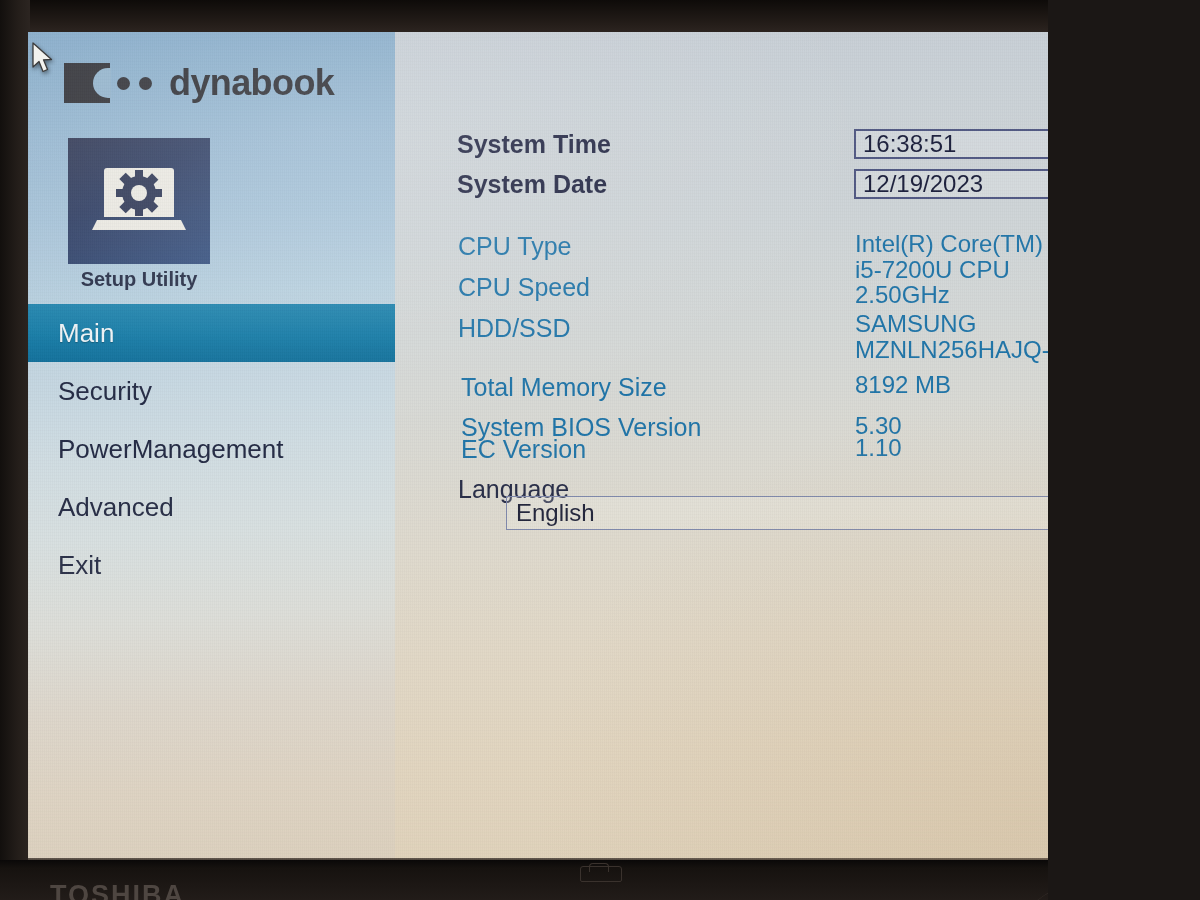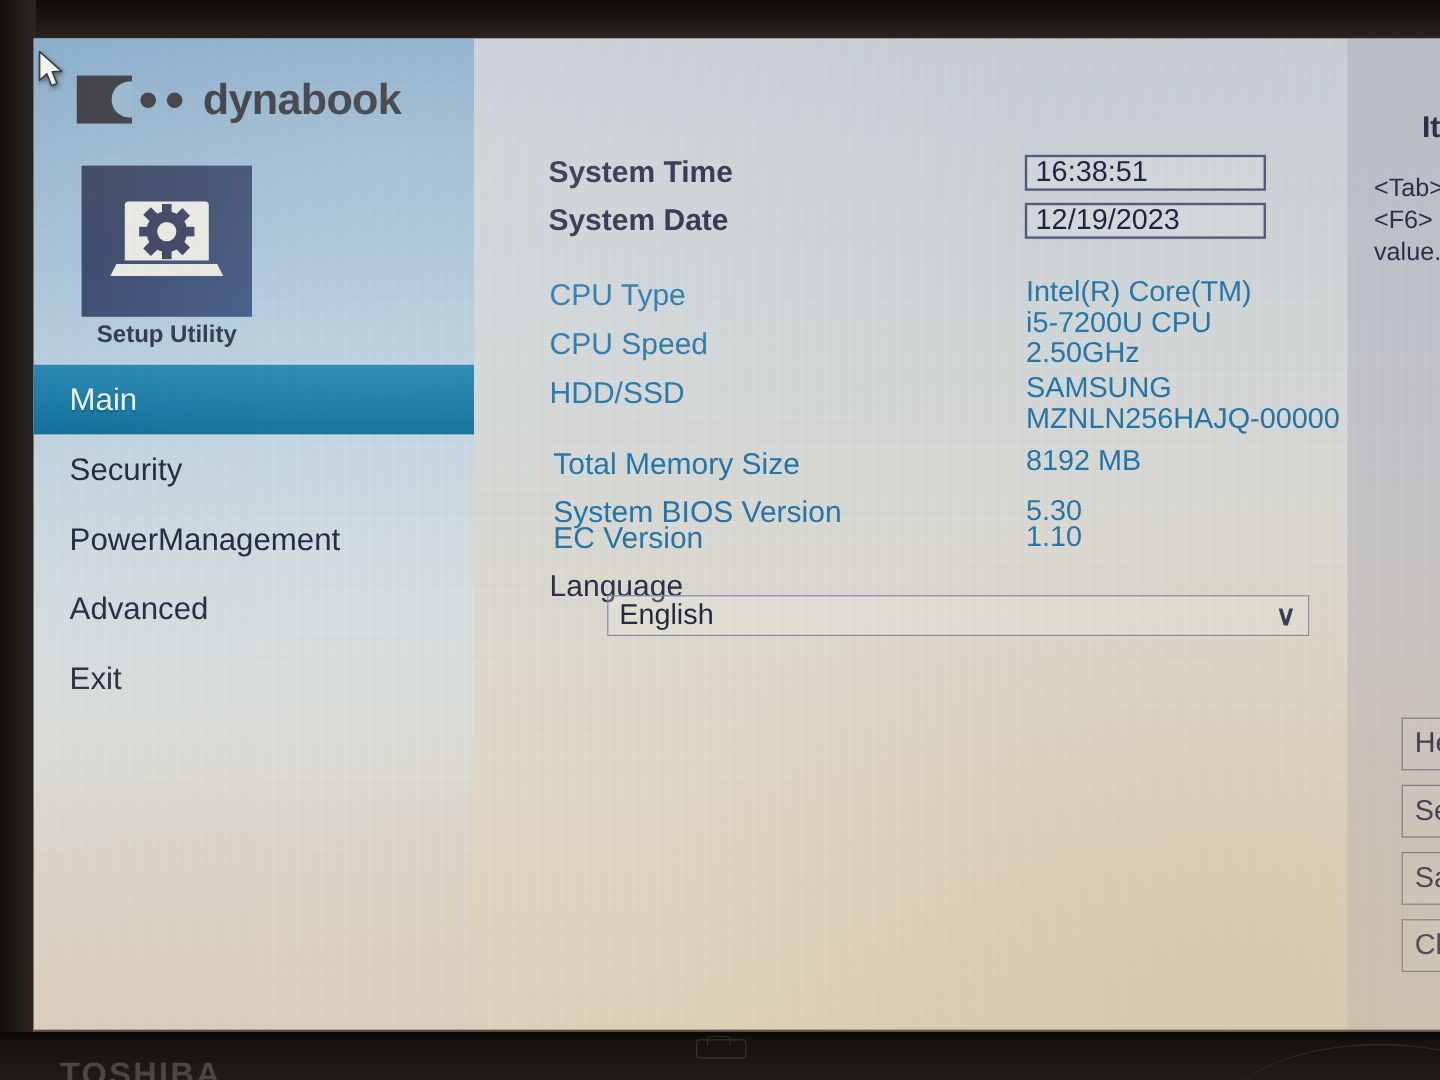--- a/index.html
+++ b/index.html
@@ -9,21 +9,21 @@
     width: 1200px;
     height: 900px;
     overflow: hidden;
     background: #1b1715;
     font-family: "Liberation Sans", sans-serif;
   }
 
   
   #photo {
     position: relative;
-    width: 1200px;
+    width: 1048px;
     height: 900px;
     background:
       linear-gradient(105deg, #1a1613 0%, #231d19 30%, #2a2320 60%, #191411 100%);
     overflow: hidden;
   }
 
   .bezel-left {
     position: absolute;
     left: 0; top: 0;
     width: 30px; height: 900px;

